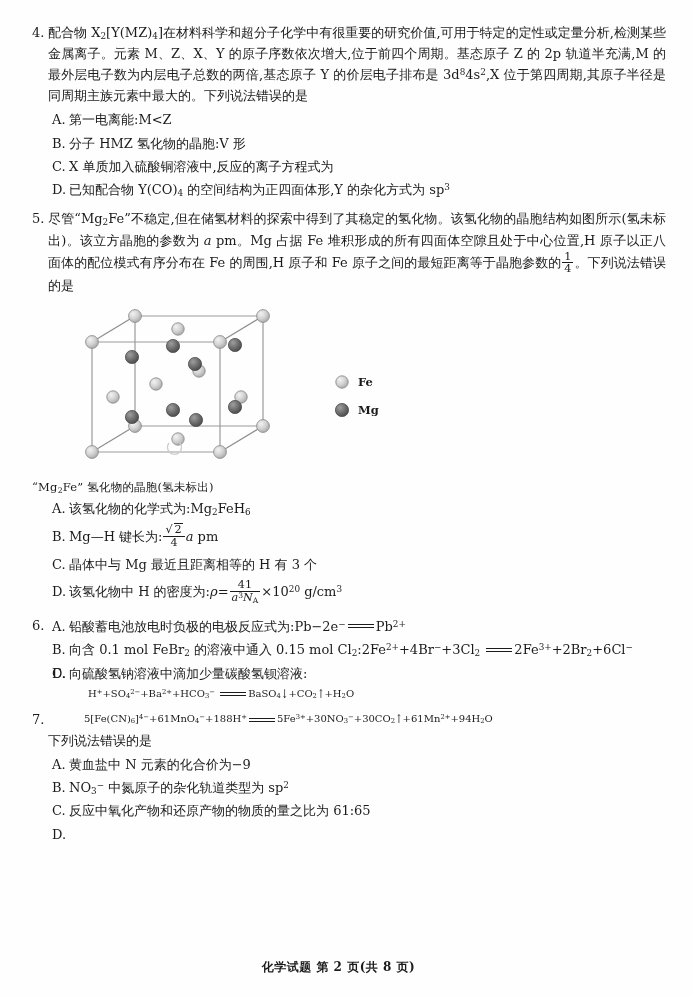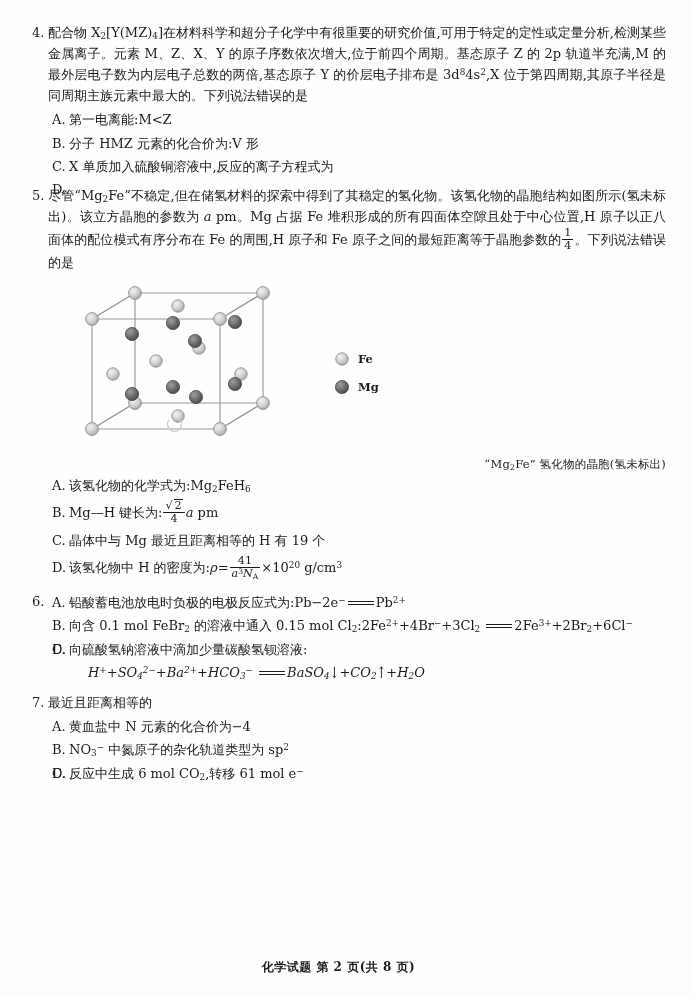--- a/index.html
+++ b/index.html
@@ -60,24 +60,23 @@
     position: relative;
     padding-left: 17px;
   }
   .opt-tag {
     position: absolute;
     left: 0;
     top: 0;
   }
   .opt.tall { line-height: 2.45; }
   .opt-sub {
-    font-size: 13.0px;
+    font-size: 10px;
     line-height: 1.78;
     padding-left: 36px;
-    font-style: italic;
   }
 
   sub { font-size: 0.68em; vertical-align: -0.22em; }
   sup { font-size: 0.68em; vertical-align: 0.42em; }
 
   
   .frac {
     display: inline-block;
     vertical-align: -0.45em;
     text-align: center;
@@ -119,21 +118,21 @@
   .dn { display: inline-block; transform: scaleY(1.35); font-size: .9em; }
   .up { display: inline-block; transform: scaleY(1.35); font-size: .9em; }
 
   
   .figure-wrap {
     margin: 6px 0 2px 0;
     position: relative;
     height: 176px;
   }
   .fig-caption {
-    text-align: right;
+    text-align: left;
     font-size: 11.5px;
     margin-top: 0px;
     letter-spacing: .2px;
   }
 
   
   .footer {
     position: absolute;
     left: 0;
     right: 16px;
@@ -155,28 +154,29 @@
         <span class="q-num">4.</span>
         <span>配合物 X<sub>2</sub>[Y(MZ)<sub>4</sub>]在材料科学和超分子化学中有很重要的研究价值,可用于特定的定性或定量分析,检测某些金属离子。元素 M、Z、X、Y 的原子序数依次增大,位于前四个周期。基态原子 Z 的 2p 轨道半充满,M 的最外层电子数为内层电子总数的两倍,基态原子 Y 的价层电子排布是 3d<sup>8</sup>4s<sup>2</sup>,X 位于第四周期,其原子半径是同周期主族元素中最大的。下列说法错误的是</span>
       </div>
       <div class="opts">
         <div class="opt">
           <span class="opt-tag">A.</span>
           <span>第一电离能:M&lt;Z</span>
         </div>
         <div class="opt">
           <span class="opt-tag">B.</span>
-          <span>分子 HMZ 元素的化合价为:V 形</span>
+          <span>分子 HMZ 氢化物的晶胞:V 形</span>
         </div>
         <div class="opt">
           <span class="opt-tag">C.</span>
           <span>X 单质加入硫酸铜溶液中,反应的离子方程式为</span>
         </div>
         <div class="opt">
           <span class="opt-tag">D.</span>
+          <span>已知配合物 Y(CO)<sub>4</sub> 的空间结构为正四面体形,Y 的杂化方式为 sp<sup>3</sup></span>
         </div>
       </div>
     </div>
 
     <div class="q">
       <div class="q-stem">
         <span class="q-num">5.</span>
         <span>尽管“Mg<sub>2</sub>Fe”不稳定,但在储氢材料的探索中得到了其稳定的氢化物。该氢化物的晶胞结构如图所示(氢未标出)。该立方晶胞的参数为 <i>a</i> pm。Mg 占据 Fe 堆积形成的所有四面体空隙且处于中心位置,H 原子以正八面体的配位模式有序分布在 Fe 的周围,H 原子和 Fe 原子之间的最短距离等于晶胞参数的<span class="frac"><span class="fnum">1</span><span class="fden">4</span></span>。下列说法错误的是</span>
       </div>
 
@@ -252,21 +252,21 @@
         <div class="opt">
           <span class="opt-tag">A.</span>
           <span>该氢化物的化学式为:Mg<sub>2</sub>FeH<sub>6</sub></span>
         </div>
         <div class="opt tall">
           <span class="opt-tag">B.</span>
           <span>Mg—H 键长为:<span class="frac"><span class="fnum"><span class="radical">√<span class="sqrt">2</span></span></span><span class="fden">4</span></span><i>a</i> pm</span>
         </div>
         <div class="opt">
           <span class="opt-tag">C.</span>
-          <span>晶体中与 Mg 最近且距离相等的 H 有 19 个</span>
+          <span>晶体中与 Mg 最近且距离相等的 H 有 3 个</span>
         </div>
         <div class="opt tall">
           <span class="opt-tag">D.</span>
           <span>该氢化物中 H 的密度为:<i>ρ</i>=<span class="frac"><span class="fnum">41</span><span class="fden"><i>a</i><sup>3</sup><i>N</i><sub>A</sub></span></span>×10<sup>20</sup> g/cm<sup>3</sup></span>
         </div>
       </div>
     </div>
 
     <div class="q">
       <div class="q-stem">
@@ -289,36 +289,37 @@
           <span>向硫酸氢钠溶液中滴加少量碳酸氢钡溶液:</span>
         </div>
         <div class="opt-sub">H<sup>+</sup>+SO<sub>4</sub><sup>2−</sup>+Ba<sup>2+</sup>+HCO<sub>3</sub><sup>−</sup> <span class="eqarrow"></span>BaSO<sub>4</sub><span class="dn">↓</span>+CO<sub>2</sub><span class="up">↑</span>+H<sub>2</sub>O</div>
       </div>
     </div>
 
     <div class="q">
       <div class="q-stem">
         <span class="q-num">7.</span>
       </div>
-      <div class="q-stem" style="padding-left:16px;">最近且距离相等的</div>
+      <div class="opt-sub" style="padding-left:52px; line-height:2.0;">5[Fe(CN)<sub>6</sub>]<sup>4−</sup>+61MnO<sub>4</sub><sup>−</sup>+188H<sup>+</sup><span class="eqarrow"></span>5Fe<sup>3+</sup>+30NO<sub>3</sub><sup>−</sup>+30CO<sub>2</sub><span class="up">↑</span>+61Mn<sup>2+</sup>+94H<sub>2</sub>O</div>
+      <div class="q-stem" style="padding-left:16px;">下列说法错误的是</div>
       <div class="opts">
         <div class="opt">
           <span class="opt-tag">A.</span>
-          <span>黄血盐中 N 元素的化合价为−4</span>
+          <span>黄血盐中 N 元素的化合价为−9</span>
         </div>
         <div class="opt">
           <span class="opt-tag">B.</span>
           <span>NO<sub>3</sub><sup>−</sup> 中氮原子的杂化轨道类型为 sp<sup>2</sup></span>
         </div>
         <div class="opt">
           <span class="opt-tag">C.</span>
+          <span>反应中氧化产物和还原产物的物质的量之比为 61:65</span>
         </div>
         <div class="opt">
           <span class="opt-tag">D.</span>
-          <span>反应中生成 6 mol CO<sub>2</sub>,转移 61 mol e<sup>−</sup></span>
         </div>
       </div>
     </div>
 
   </div>
 
   <div class="footer">化学试题 第 2 页(共 8 页)</div>
 </div>
 
 </body></html>

